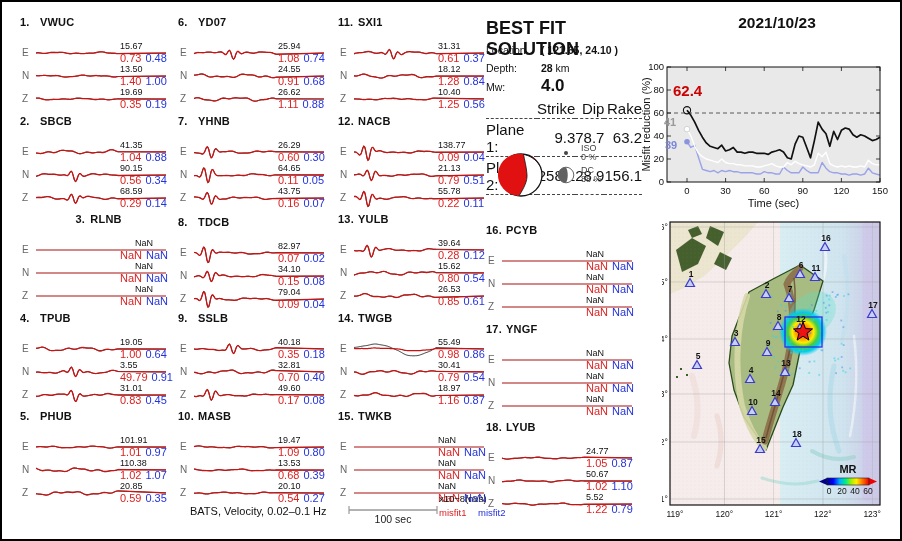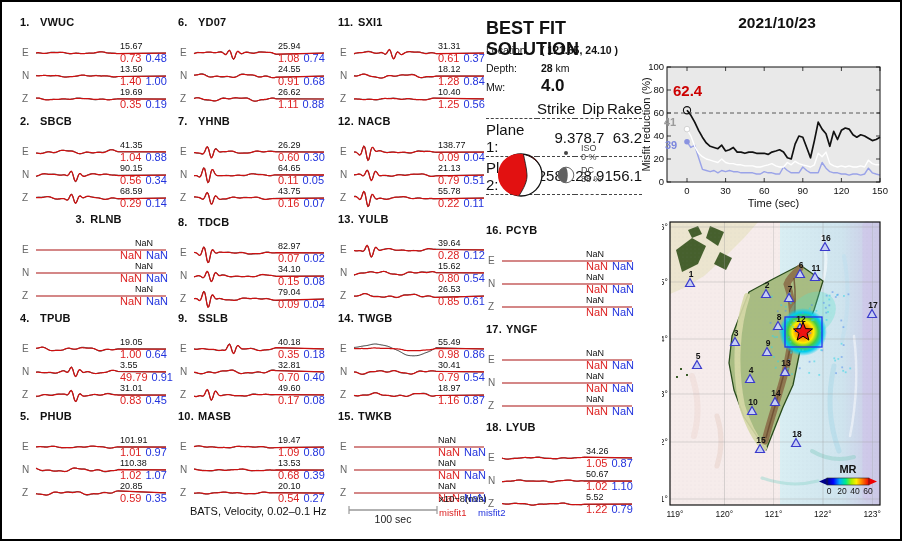--- a/index.html
+++ b/index.html
@@ -653,21 +653,21 @@
       </div>
       <div class="station" style="left: 484px; top: 419.2px;">
         <div class="st-title"><span class="num">18.</span><span>LYUB</span></div>
         <div class="chrow" style="top: 26px;">
           <span class="chlab">E</span>
           <svg class="tr" width="132" height="22">
             <path d="M2.0 11.2L2.8 11.4L3.6 11.6L4.5 11.8L5.3 12.0L6.1 12.1L6.9 12.1L7.7 12.1L8.6 12.0L9.4 11.9L10.2 11.7L11.0 11.6L11.8 11.4L12.7 11.3L13.5 11.2L14.3 11.2L15.1 11.2L15.9 11.2L16.8 11.2L17.6 11.2L18.4 11.2L19.2 11.1L20.0 11.1L20.9 11.0L21.7 10.9L22.5 10.8L23.3 10.7L24.1 10.6L25.0 10.6L25.8 10.6L26.6 10.7L27.4 10.8L28.2 10.8L29.1 10.9L29.9 11.0L30.7 11.0L31.5 10.9L32.3 10.9L33.2 10.7L34.0 10.6L34.8 10.4L35.6 10.3L36.4 10.1L37.3 10.0L38.1 10.0L38.9 10.0L39.7 10.1L40.5 10.3L41.4 10.4L42.2 10.6L43.0 10.8L43.8 10.9L44.6 11.0L45.5 11.1L46.3 11.2L47.1 11.2L47.9 11.3L48.7 11.3L49.6 11.4L50.4 11.4L51.2 11.5L52.0 11.6L52.8 11.8L53.7 11.9L54.5 11.9L55.3 12.0L56.1 12.0L56.9 11.9L57.8 11.8L58.6 11.6L59.4 11.4L60.2 11.3L61.0 11.1L61.9 11.0L62.7 10.9L63.5 10.8L64.3 10.8L65.1 10.9L66.0 11.0L66.8 11.1L67.6 11.2L68.4 11.2L69.2 11.2L70.1 11.2L70.9 11.2L71.7 11.1L72.5 11.0L73.3 10.8L74.2 10.7L75.0 10.6L75.8 10.6L76.6 10.5L77.4 10.5L78.3 10.5L79.1 10.5L79.9 10.5L80.7 10.5L81.5 10.5L82.4 10.4L83.2 10.4L84.0 10.3L132 11" fill="none" stroke="#222" stroke-width="0.9"></path>
             <path d="M2.0 11.0L2.8 11.3L3.6 11.5L4.5 11.7L5.3 11.9L6.1 12.0L6.9 12.1L7.7 12.1L8.6 12.1L9.4 12.0L10.2 11.9L11.0 11.8L11.8 11.6L12.7 11.5L13.5 11.5L14.3 11.4L15.1 11.4L15.9 11.3L16.8 11.3L17.6 11.3L18.4 11.2L19.2 11.1L20.0 11.0L20.9 10.9L21.7 10.8L22.5 10.7L23.3 10.6L24.1 10.5L25.0 10.4L25.8 10.4L26.6 10.5L27.4 10.5L28.2 10.6L29.1 10.7L29.9 10.7L30.7 10.8L31.5 10.8L32.3 10.7L33.2 10.7L34.0 10.6L34.8 10.5L35.6 10.4L36.4 10.3L37.3 10.3L38.1 10.3L38.9 10.3L39.7 10.4L40.5 10.6L41.4 10.7L42.2 10.9L43.0 11.0L43.8 11.2L44.6 11.3L45.5 11.3L46.3 11.4L47.1 11.4L47.9 11.4L48.7 11.4L49.6 11.4L50.4 11.4L51.2 11.4L52.0 11.5L52.8 11.5L53.7 11.6L54.5 11.6L55.3 11.7L56.1 11.6L56.9 11.6L57.8 11.5L58.6 11.3L59.4 11.2L60.2 11.0L61.0 10.9L61.9 10.8L62.7 10.8L63.5 10.8L64.3 10.8L65.1 10.9L66.0 11.0L66.8 11.1L67.6 11.3L68.4 11.3L69.2 11.4L70.1 11.4L70.9 11.4L71.7 11.3L72.5 11.2L73.3 11.1L74.2 11.0L75.0 10.9L75.8 10.8L76.6 10.8L77.4 10.7L78.3 10.7L79.1 10.6L79.9 10.6L80.7 10.6L81.5 10.5L82.4 10.4L83.2 10.3L84.0 10.2L132 11" fill="none" stroke="#cc1111" stroke-width="1.25"></path>
           </svg>
           <div class="vals">
-            <div class="pk">34.26</div>
+            <div class="pk">24.77</div>
             <div class="mrow"><span class="m1">1.05</span><span class="m2">0.87</span></div>
           </div>
         </div>
         <div class="chrow" style="top: 49px;">
           <span class="chlab">N</span>
           <svg class="tr" width="132" height="22">
             <path d="M2.0 11.7L2.8 11.7L3.6 11.6L4.5 11.6L5.3 11.5L6.1 11.4L6.9 11.4L7.7 11.3L8.6 11.3L9.4 11.3L10.2 11.3L11.0 11.3L11.8 11.2L12.7 11.1L13.5 11.0L14.3 10.8L15.1 10.6L15.9 10.4L16.8 10.2L17.6 10.1L18.4 9.9L19.2 9.9L20.0 9.9L20.9 9.9L21.7 10.1L22.5 10.2L23.3 10.4L24.1 10.6L25.0 10.7L25.8 10.8L26.6 10.9L27.4 10.9L28.2 10.9L29.1 10.9L29.9 10.9L30.7 10.9L31.5 10.9L32.3 10.9L33.2 10.9L34.0 11.0L34.8 11.1L35.6 11.2L36.4 11.3L37.3 11.3L38.1 11.3L38.9 11.3L39.7 11.3L40.5 11.2L41.4 11.2L42.2 11.1L43.0 11.1L43.8 11.1L44.6 11.2L45.5 11.3L46.3 11.4L47.1 11.5L47.9 11.7L48.7 11.8L49.6 11.9L50.4 12.0L51.2 12.0L52.0 11.9L52.8 11.8L53.7 11.6L54.5 11.4L55.3 11.2L56.1 11.1L56.9 10.9L57.8 10.8L58.6 10.7L59.4 10.6L60.2 10.6L61.0 10.6L61.9 10.5L62.7 10.5L63.5 10.5L64.3 10.4L65.1 10.3L66.0 10.3L66.8 10.2L67.6 10.1L68.4 10.1L69.2 10.2L70.1 10.2L70.9 10.4L71.7 10.5L72.5 10.7L73.3 10.9L74.2 11.0L75.0 11.1L75.8 11.2L76.6 11.2L77.4 11.2L78.3 11.1L79.1 11.0L79.9 10.9L80.7 10.8L81.5 10.7L82.4 10.7L83.2 10.7L84.0 10.8L132 11" fill="none" stroke="#222" stroke-width="0.9"></path>
             <path d="M2.0 11.7L2.8 11.6L3.6 11.6L4.5 11.4L5.3 11.3L6.1 11.2L6.9 11.2L7.7 11.1L8.6 11.1L9.4 11.0L10.2 11.0L11.0 11.0L11.8 10.9L12.7 10.9L13.5 10.8L14.3 10.6L15.1 10.5L15.9 10.4L16.8 10.2L17.6 10.1L18.4 10.0L19.2 10.0L20.0 10.1L20.9 10.2L21.7 10.3L22.5 10.5L23.3 10.7L24.1 10.8L25.0 11.0L25.8 11.1L26.6 11.2L27.4 11.2L28.2 11.2L29.1 11.1L29.9 11.1L30.7 11.0L31.5 11.0L32.3 11.0L33.2 11.0L34.0 11.0L34.8 11.0L35.6 11.1L36.4 11.1L37.3 11.1L38.1 11.1L38.9 11.1L39.7 11.0L40.5 11.0L41.4 10.9L42.2 10.9L43.0 10.9L43.8 10.9L44.6 11.0L45.5 11.1L46.3 11.2L47.1 11.4L47.9 11.6L48.7 11.8L49.6 11.9L50.4 12.0L51.2 12.0L52.0 12.0L52.8 11.9L53.7 11.8L54.5 11.6L55.3 11.5L56.1 11.3L56.9 11.2L57.8 11.0L58.6 10.9L59.4 10.8L60.2 10.8L61.0 10.7L61.9 10.7L62.7 10.6L63.5 10.5L64.3 10.4L65.1 10.3L66.0 10.2L66.8 10.1L67.6 10.0L68.4 10.0L69.2 10.0L70.1 10.1L70.9 10.2L71.7 10.3L72.5 10.5L73.3 10.6L74.2 10.8L75.0 10.9L75.8 11.0L76.6 11.1L77.4 11.1L78.3 11.0L79.1 11.0L79.9 10.9L80.7 10.9L81.5 10.9L82.4 10.9L83.2 11.0L84.0 11.1L132 11" fill="none" stroke="#cc1111" stroke-width="1.25"></path>
           </svg>
           <div class="vals">

